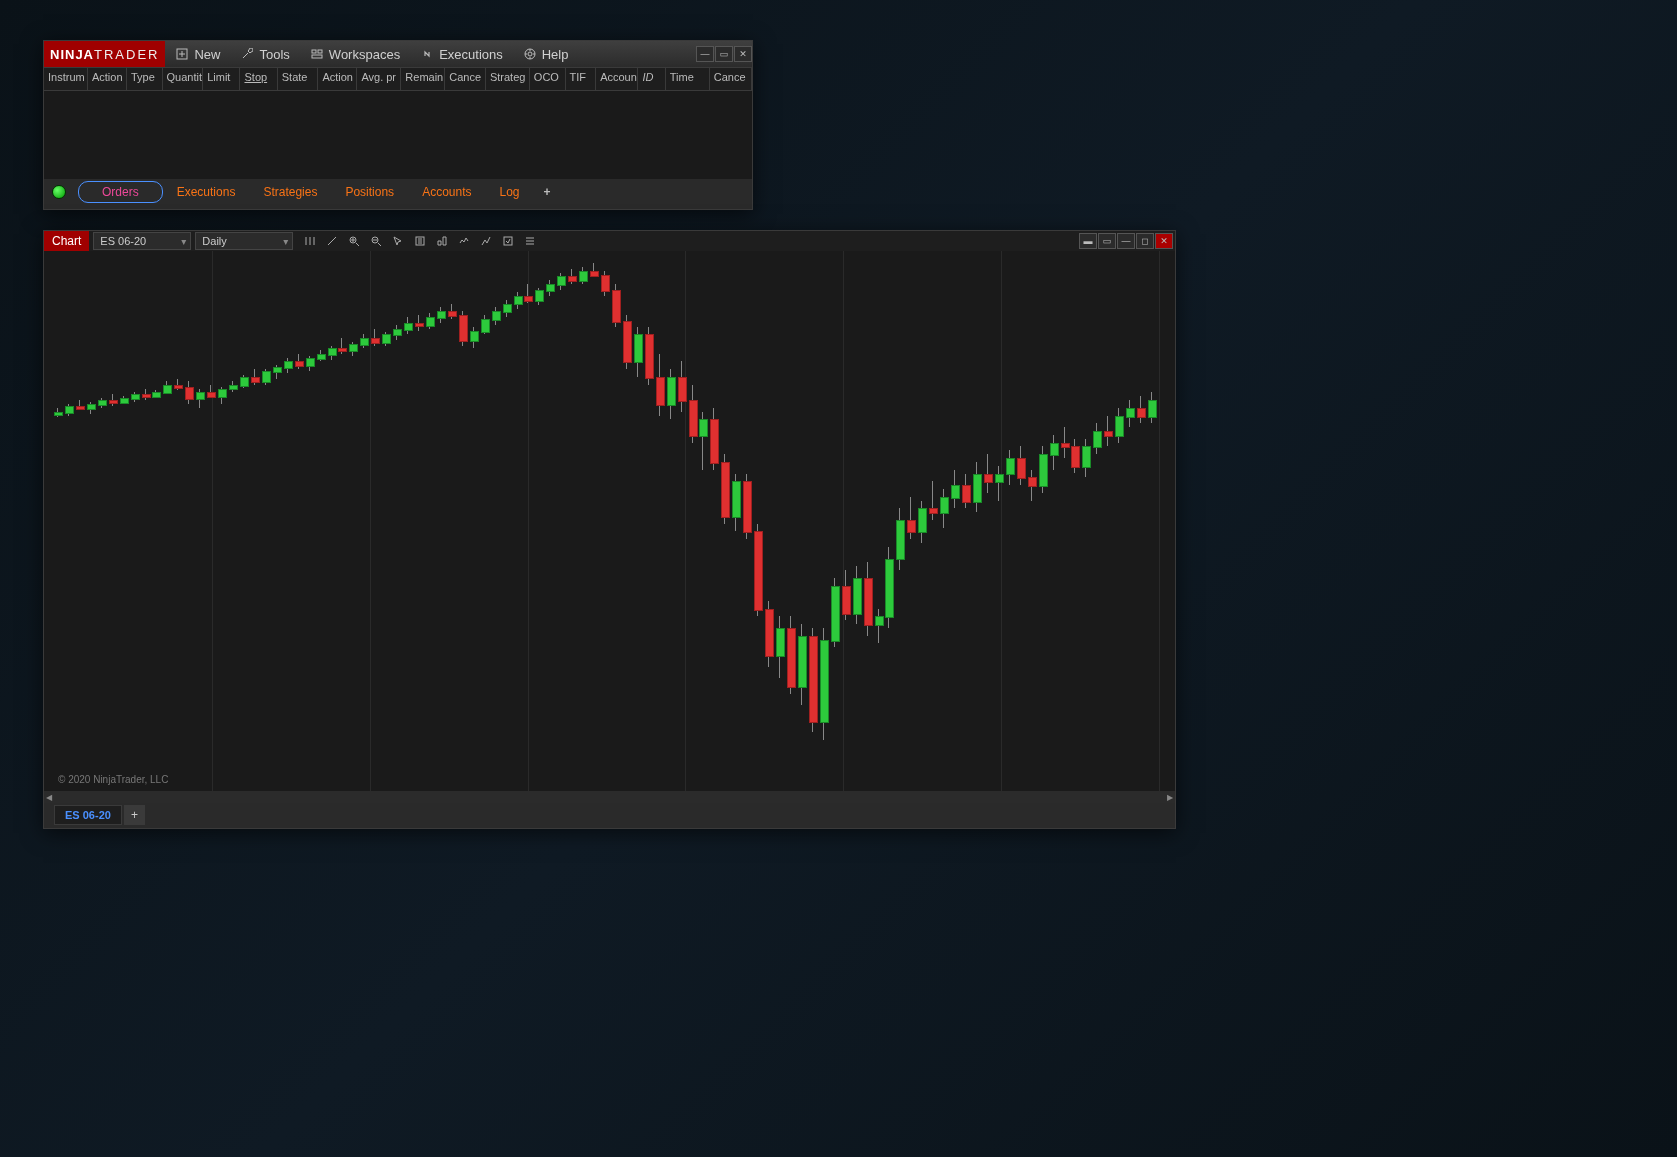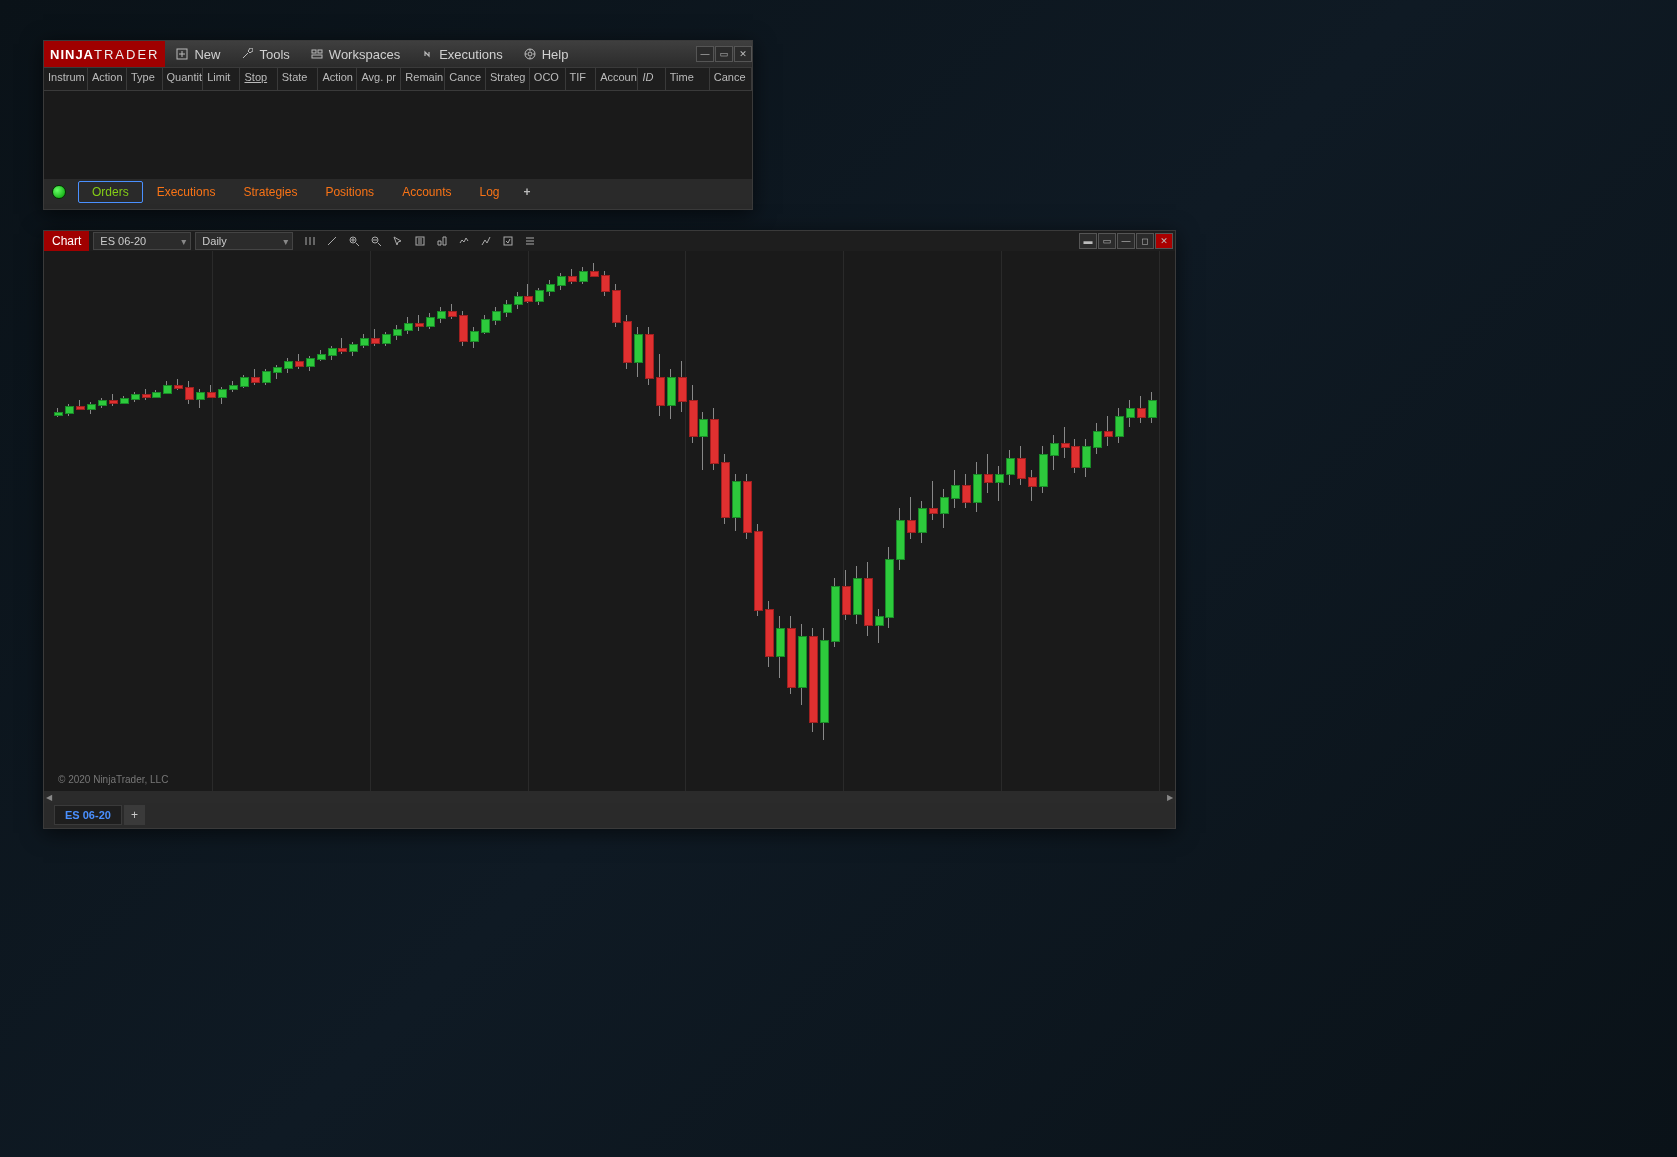--- a/index.html
+++ b/index.html
@@ -14,21 +14,21 @@
 .ico{width:14px;height:14px;margin-right:5px;display:inline-flex;align-items:center;justify-content:center;color:#bbb;font-size:12px}
 .win-controls{display:flex;margin-left:auto}
 .win-btn{width:16px;height:14px;border:1px solid #555;background:#2b2b2b;margin-left:1px;display:flex;align-items:center;justify-content:center;cursor:pointer;font-size:9px;color:#bbb}
 .close-btn{background:#a00}
 .grid-headers{display:flex;background:#1e1e1e;border-top:1px solid #3a3a3a;border-bottom:1px solid #3a3a3a;height:22px;font-size:11px;color:#bbb}
 .gh{border-right:1px solid #3a3a3a;padding:3px 4px;overflow:hidden;white-space:nowrap}
 .grid-body{height:88px;background:#1a1a1a}
 .tabs{display:flex;background:#2a2a2a;height:26px;align-items:center;font-size:12px;color:#bbb;padding-left:8px}
 .led{width:12px;height:12px;border-radius:50%;background:radial-gradient(circle at 35% 35%,#6f6,#090);border:1px solid #030;margin-right:12px}
 .tab{padding:4px 14px;cursor:pointer;color:#f97316}
-.tab.active{color:#84cc16;border:1px solid #4a90ff;border-radius:2px;padding:3px 13px}
+.tab.active{color:#ec4899;border:1px solid #4a90ff;border-radius:10px;padding:3px 23px}
 .tab-plus{padding:4px 10px;cursor:pointer;color:#bbb;font-weight:bold}
 .chart-window{left:43px;top:230px;width:1131px;height:597px}
 .chart-titlebar{height:20px;background:#1e1e1e;display:flex;align-items:center}
 .chart-label{background:#a00000;color:#fff;padding:2px 8px;font-size:12px;height:16px;display:flex;align-items:center}
 .select{background:#2b2b2b;border:1px solid #444;color:#ccc;font-size:11px;height:16px;padding:0 20px 0 6px;margin-left:4px;position:relative;display:flex;align-items:center;cursor:pointer;min-width:70px}
 .select::after{content:"▾";position:absolute;right:4px;color:#888;font-size:10px}
 .toolbar{display:flex;align-items:center;padding-left:6px}
 .tool-btn{width:18px;height:16px;display:flex;align-items:center;justify-content:center;cursor:pointer;margin:0 2px;color:#aaa;font-size:11px}
 .chart-area{position:relative;height:540px;background:#1a1a1a;overflow:hidden}
 .grid-v{position:absolute;top:0;bottom:0;width:1px;background:#2a2a2a}

